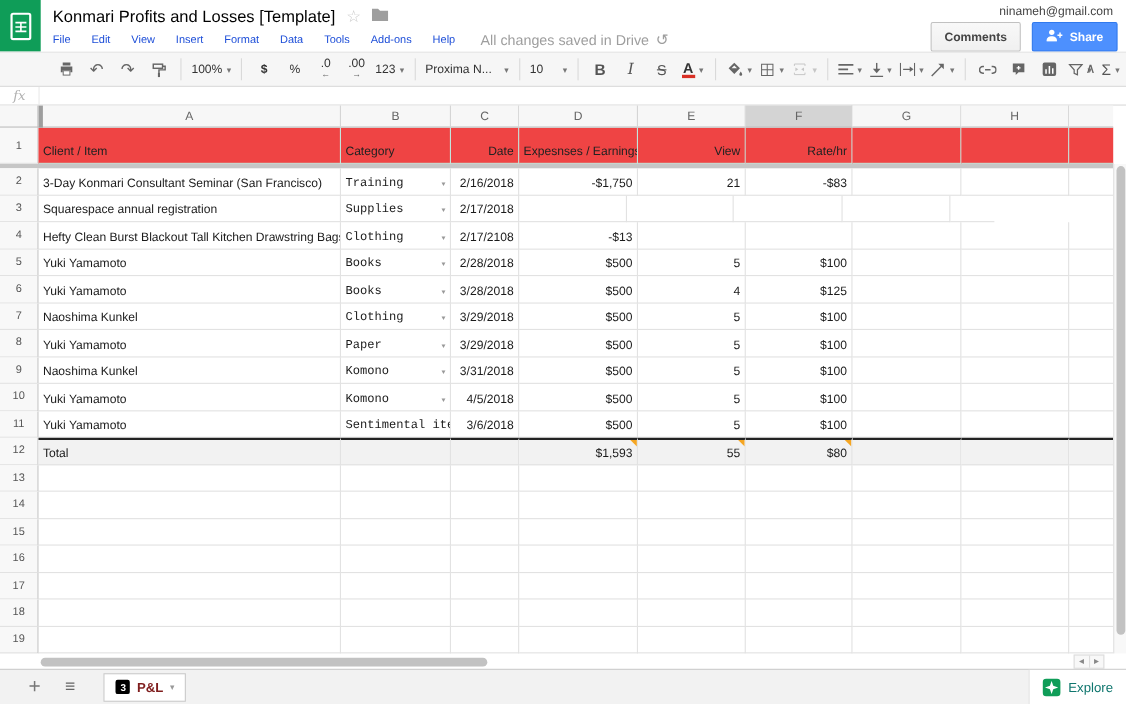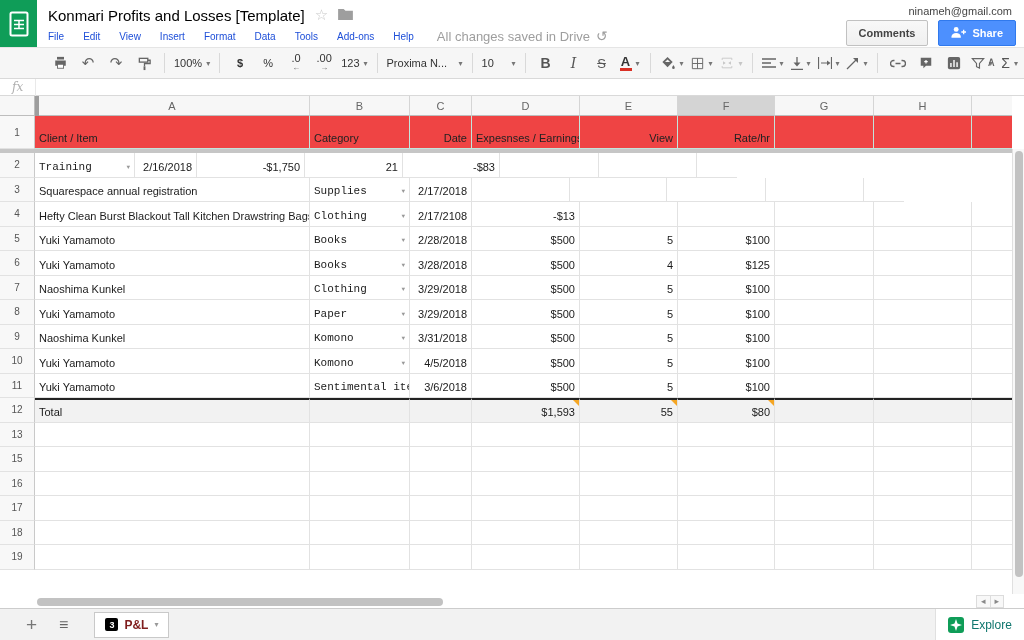--- a/index.html
+++ b/index.html
@@ -313,20 +313,21 @@
           <div class="cell w-d hdr">Expesnses / Earnings</div>
           <div class="cell w-e hdr ar">View</div>
           <div class="cell w-f hdr ar">Rate/hr</div>
           <div class="cell w-g hdr"></div>
           <div class="cell w-h hdr"></div>
           <div class="cell w-x hdr"></div>
         </div>
         <div class="fdivider"></div>
         <div class="grow">
           <div class="gut">2</div>
+          <div class="cell w-a">3-Day Konmari Consultant Seminar (San Francisco)</div>
           <div class="cell w-b bflex">
             <span>Training</span>
             <span class="ddar">▼</span>
           </div>
           <div class="cell w-c ar">2/16/2018</div>
           <div class="cell w-d ar">-$1,750</div>
           <div class="cell w-e ar">21</div>
           <div class="cell w-f ar">-$83</div>
           <div class="cell w-g"></div>
           <div class="cell w-h"></div>
@@ -484,20 +485,32 @@
           <div class="cell w-b"></div>
           <div class="cell w-c ar"></div>
           <div class="cell w-d ar"></div>
           <div class="cell w-e ar"></div>
           <div class="cell w-f ar"></div>
           <div class="cell w-g"></div>
           <div class="cell w-h"></div>
           <div class="cell w-x"></div>
         </div>
         <div class="grow">
+          <div class="gut">14</div>
+          <div class="cell w-a"></div>
+          <div class="cell w-b"></div>
+          <div class="cell w-c ar"></div>
+          <div class="cell w-d ar"></div>
+          <div class="cell w-e ar"></div>
+          <div class="cell w-f ar"></div>
+          <div class="cell w-g"></div>
+          <div class="cell w-h"></div>
+          <div class="cell w-x"></div>
+        </div>
+        <div class="grow">
           <div class="gut">15</div>
           <div class="cell w-a"></div>
           <div class="cell w-b"></div>
           <div class="cell w-c ar"></div>
           <div class="cell w-d ar"></div>
           <div class="cell w-e ar"></div>
           <div class="cell w-f ar"></div>
           <div class="cell w-g"></div>
           <div class="cell w-h"></div>
           <div class="cell w-x"></div>

